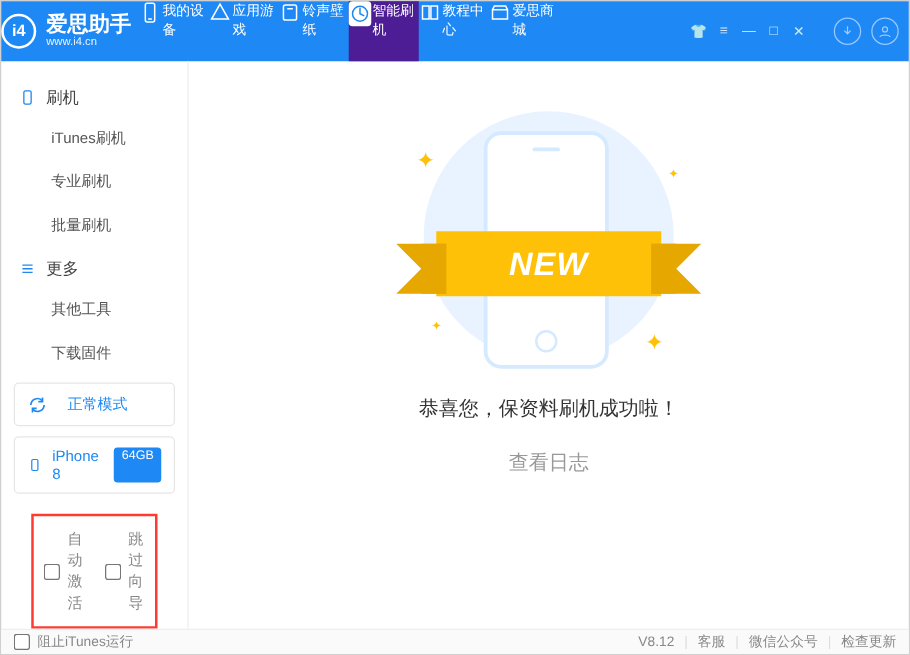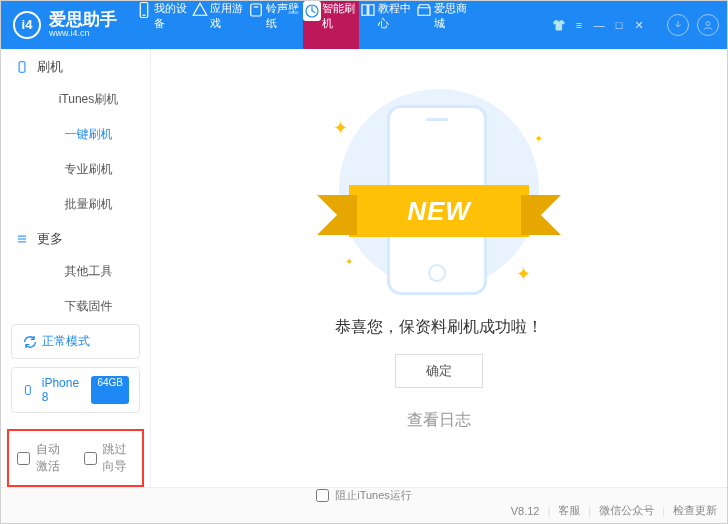--- a/index.html
+++ b/index.html
@@ -1,73 +1,73 @@
 <!DOCTYPE html>
 <html><head>
 <meta charset="utf-8">
 <style>
   * { box-sizing: border-box; margin: 0; padding: 0; font-family: "Microsoft YaHei", Arial, sans-serif; }
   body { width: 728px; height: 524px; background: #fff; font-size: 12px; color: #333; }
   .window { width: 100%; height: 100%; display: flex; flex-direction: column; border: 1px solid #d0d0d0; }
   .titlebar { height: 48px; background: #1e88f5; display: flex; align-items: center; color: #fff; }
-  .brand { display: flex; align-items: flex-start; padding: 0 12px; }
+  .brand { display: flex; align-items: flex-start; padding: 0 0; }
   .brand-logo { width: 28px; height: 28px; border: 2px solid #fff; border-radius: 50%; display: flex; align-items: center; justify-content: center; font-weight: bold; font-size: 13px; color: #fff; }
   .brand-text { margin-left: 8px; line-height: 1.1; }
   .brand-title { font-size: 17px; font-weight: bold; }
   .brand-sub { font-size: 9px; opacity: .9; }
   .topnav { display: flex; height: 100%; margin-left: 6px; }
   .topnav-item { width: 56px; display: flex; align-items: flex-start; justify-content: center; gap: 1px; cursor: pointer; }
-  .topnav-item.active { background: #be185d; }
+  .topnav-item.active { background: #4c1d95; }
   .topnav-icon { width: 18px; height: 18px; display: flex; align-items: center; justify-content: center; }
   .topnav-icon svg { width: 18px; height: 18px; fill: none; stroke: #fff; stroke-width: 1.6; }
   .topnav-item.active .topnav-tile { background: #fff; }
   .topnav-item.active .topnav-tile svg { stroke: #1e88f5; }
   .topnav-tile { width: 20px; height: 20px; border-radius: 3px; display:flex; align-items:center; justify-content:center; }
   .topnav-label { font-size: 11px; }
   .win-controls { margin-left: auto; display: flex; align-items: center; gap: 6px; padding-right: 8px; }
   .wc-small { display: flex; gap: 4px; margin-right: 8px; }
   .wc-small span, .wc-btn { cursor: pointer; color: #cfe6ff; font-size: 11px; }
   .wc-btn { width: 16px; text-align: center; }
   .wc-circles { display: flex; gap: 8px; margin-left: 6px; }
   .wc-circle { width: 22px; height: 22px; border: 1.5px solid #9cc9ff; border-radius: 50%; display:flex; align-items:center; justify-content:center; cursor:pointer; }
   .wc-circle svg { width: 12px; height: 12px; stroke: #9cc9ff; fill: none; stroke-width: 2; }
   .body { flex: 1; display: flex; min-height: 0; }
   .sidebar { width: 150px; border-right: 1px solid #eee; display: flex; flex-direction: column; }
-  .side-scroll { flex: 1; overflow: hidden; padding-top: 1px; text-align: center; }
+  .side-scroll { flex: 1; overflow: hidden; padding-top: 12px; }
   .side-group-hd { display: flex; align-items: center; padding: 8px 14px 6px; color: #444; font-size: 13px; gap: 8px; }
   .side-group-hd svg { width: 14px; height: 14px; stroke: #1e88f5; fill:none; stroke-width:1.8; }
   .side-item { padding: 9px 14px 9px 40px; font-size: 12px; color: #555; cursor: pointer; }
   .side-item.active { color: #1e88f5; }
   .side-bottom { padding: 10px; }
-  .status-card { border: 1px solid #e6e6e6; border-radius: 4px; padding: 8px 10px; display: flex; align-items: center; gap: 4px; color: #1e88f5; cursor: pointer; margin-bottom: 8px; }
+  .status-card { border: 1px solid #e6e6e6; border-radius: 4px; padding: 8px 10px; display: flex; align-items: center; gap: 16px; color: #1e88f5; cursor: pointer; margin-bottom: 8px; }
   .status-card svg { width: 16px; height: 16px; stroke: #1e88f5; fill:none; stroke-width:2; }
   .device-card { border: 1px solid #e6e6e6; border-radius: 4px; padding: 8px 10px; display:flex; flex-direction:row; gap:4px; cursor:pointer; }
   .device-row { display:flex; align-items:center; gap:8px; color:#1e88f5; font-size:12px; }
   .device-row svg { width: 14px; height: 14px; stroke:#1e88f5; fill:none; stroke-width:2; }
   .badge { background:#1e88f5; color:#fff; font-size:10px; padding:1px 6px; border-radius:3px; width:fit-content; margin-left:6px; }
-  .checks { border: 2px solid #ff3b30; margin: 6px 6px 0; padding: 10px 8px; display:flex; gap: 16px; justify-content: flex-end; }
+  .checks { border: 2px solid #ff3b30; margin: 6px 24px 0; padding: 10px 8px; display:flex; gap: 16px; justify-content: flex-end; }
   .chk { display:flex; align-items:center; gap:6px; color:#888; cursor:pointer; }
   .chk input { margin:0; }
   .main { flex: 1; display:flex; flex-direction:column; align-items:center; padding-top: 40px; }
   .hero { position: relative; width: 200px; height: 200px; }
   .hero-circle { position:absolute; inset:0; background:#e8f3ff; border-radius:50%; }
   .hero-phone { position:absolute; left:48px; top:16px; width:100px; height:190px; background:#fff; border:3px solid #d5e9ff; border-radius:14px; }
   .hero-phone::before { content:""; position:absolute; top:10px; left:50%; transform:translateX(-50%); width:22px; height:3px; background:#d5e9ff; border-radius:2px; }
   .hero-phone::after { content:""; position:absolute; bottom:10px; left:50%; transform:translateX(-50%); width:14px; height:14px; border:2px solid #d5e9ff; border-radius:50%; }
   .ribbon { position:absolute; left:-26px; right:-26px; top:96px; height:52px; display:flex; align-items:center; justify-content:center; }
   .ribbon-body { background:#ffc107; color:#fff; font-weight:900; font-size:26px; letter-spacing:1px; width: 180px; height:52px; display:flex; align-items:center; justify-content:center; position:relative; font-style:italic; }
   .ribbon-body::before, .ribbon-body::after { content:""; position:absolute; top:10px; width:0; height:0; border:20px solid #e6a800; }
   .ribbon-body::before { left:-32px; border-left-color:transparent; }
   .ribbon-body::after { right:-32px; border-right-color:transparent; }
   .spark { position:absolute; color:#ffc107; font-size:18px; }
   .s1{ left:-6px; top:28px; } .s2{ right:-4px; top:44px; font-size:10px;} .s3{ left:6px; bottom:22px; font-size:10px;} .s4{ right:8px; bottom:4px; }
   .msg { margin-top: 28px; font-size: 16px; color:#333; }
   .ok-btn { margin-top: 16px; border:1px solid #ddd; background:#fff; padding:7px 30px; font-size:13px; cursor:pointer; color:#555; }
   .loglink { margin-top: 22px; font-size:16px; color:#999; cursor:pointer; }
-  .footer { height: 36px; border-top:1px solid #eee; background:#fafafa; display:flex; align-items:center; padding:0 10px; font-size:11px; color:#888;flex-direction:column; }
+  .footer { height: 20px; border-top:1px solid #eee; background:#fafafa; display:flex; align-items:center; padding:0 10px; font-size:11px; color:#888; }
   .footer-left { display:flex; align-items:center; gap:6px; }
   .footer-right { margin-left:auto; display:flex; align-items:center; gap:8px; }
   .footer-right .sep { color:#ddd; }
   .footer a { color:#888; cursor:pointer; }
 </style>
 </head>
 <body>
 
 <div class="window">
 
@@ -160,21 +160,20 @@
   <div class="body">
     <div class="sidebar">
       <div class="side-scroll">
         <div class="side-group-hd">
           <svg viewBox="0 0 24 24">
               <rect x="7" y="3" width="10" height="18" rx="2"></rect>
             </svg>
           <span>刷机</span>
         </div>
         <div class="side-item">iTunes刷机</div>
-        <div class="side-item active">一键刷机</div>
         <div class="side-item">专业刷机</div>
         <div class="side-item">批量刷机</div>
 
         <div class="side-group-hd">
           <svg viewBox="0 0 24 24">
               <line x1="5" y1="7" x2="19" y2="7"></line>
               <line x1="5" y1="12" x2="19" y2="12"></line>
               <line x1="5" y1="17" x2="19" y2="17"></line>
             </svg>
           <span>更多</span>
@@ -221,21 +220,20 @@
         <span class="spark s1">✦</span>
         <span class="spark s2">✦</span>
         <span class="spark s3">✦</span>
         <span class="spark s4">✦</span>
         <div class="hero-phone"></div>
         <div class="ribbon">
           <div class="ribbon-body">NEW</div>
         </div>
       </div>
       <div class="msg">恭喜您，保资料刷机成功啦！</div>
-      <button class="ok-btn">确定</button>
       <a class="loglink">查看日志</a>
     </div>
   </div>
 
   <div class="footer">
     <label class="footer-left">
       <input type="checkbox" style="">
       <span>阻止iTunes运行</span>
     </label>
     <div class="footer-right">

